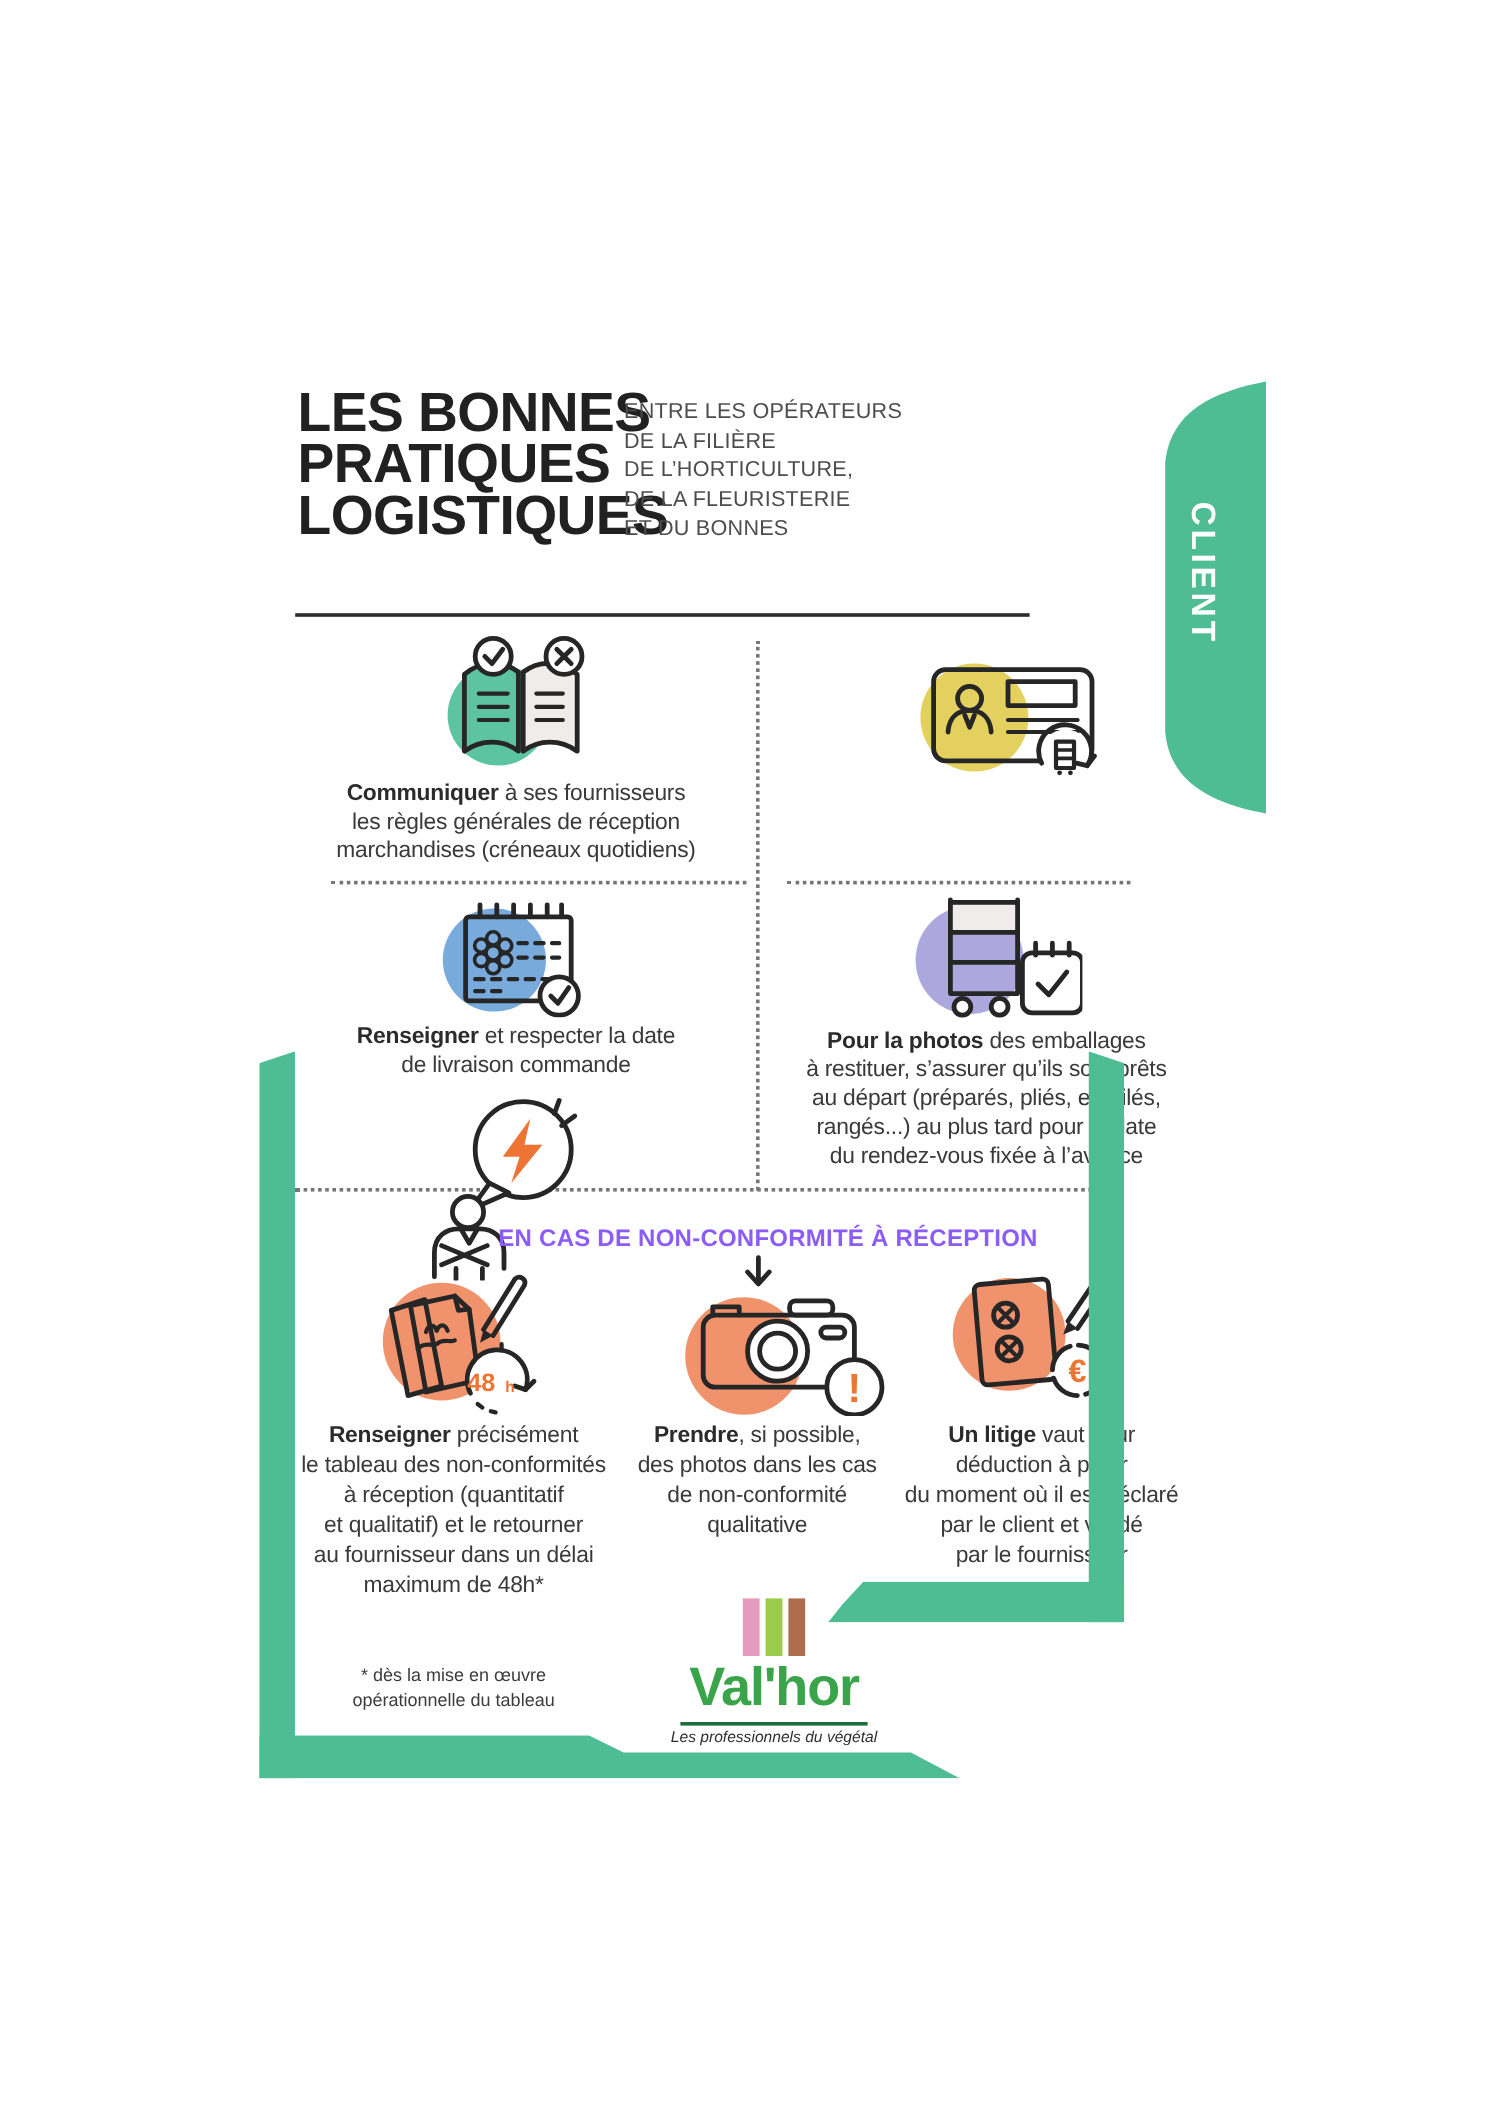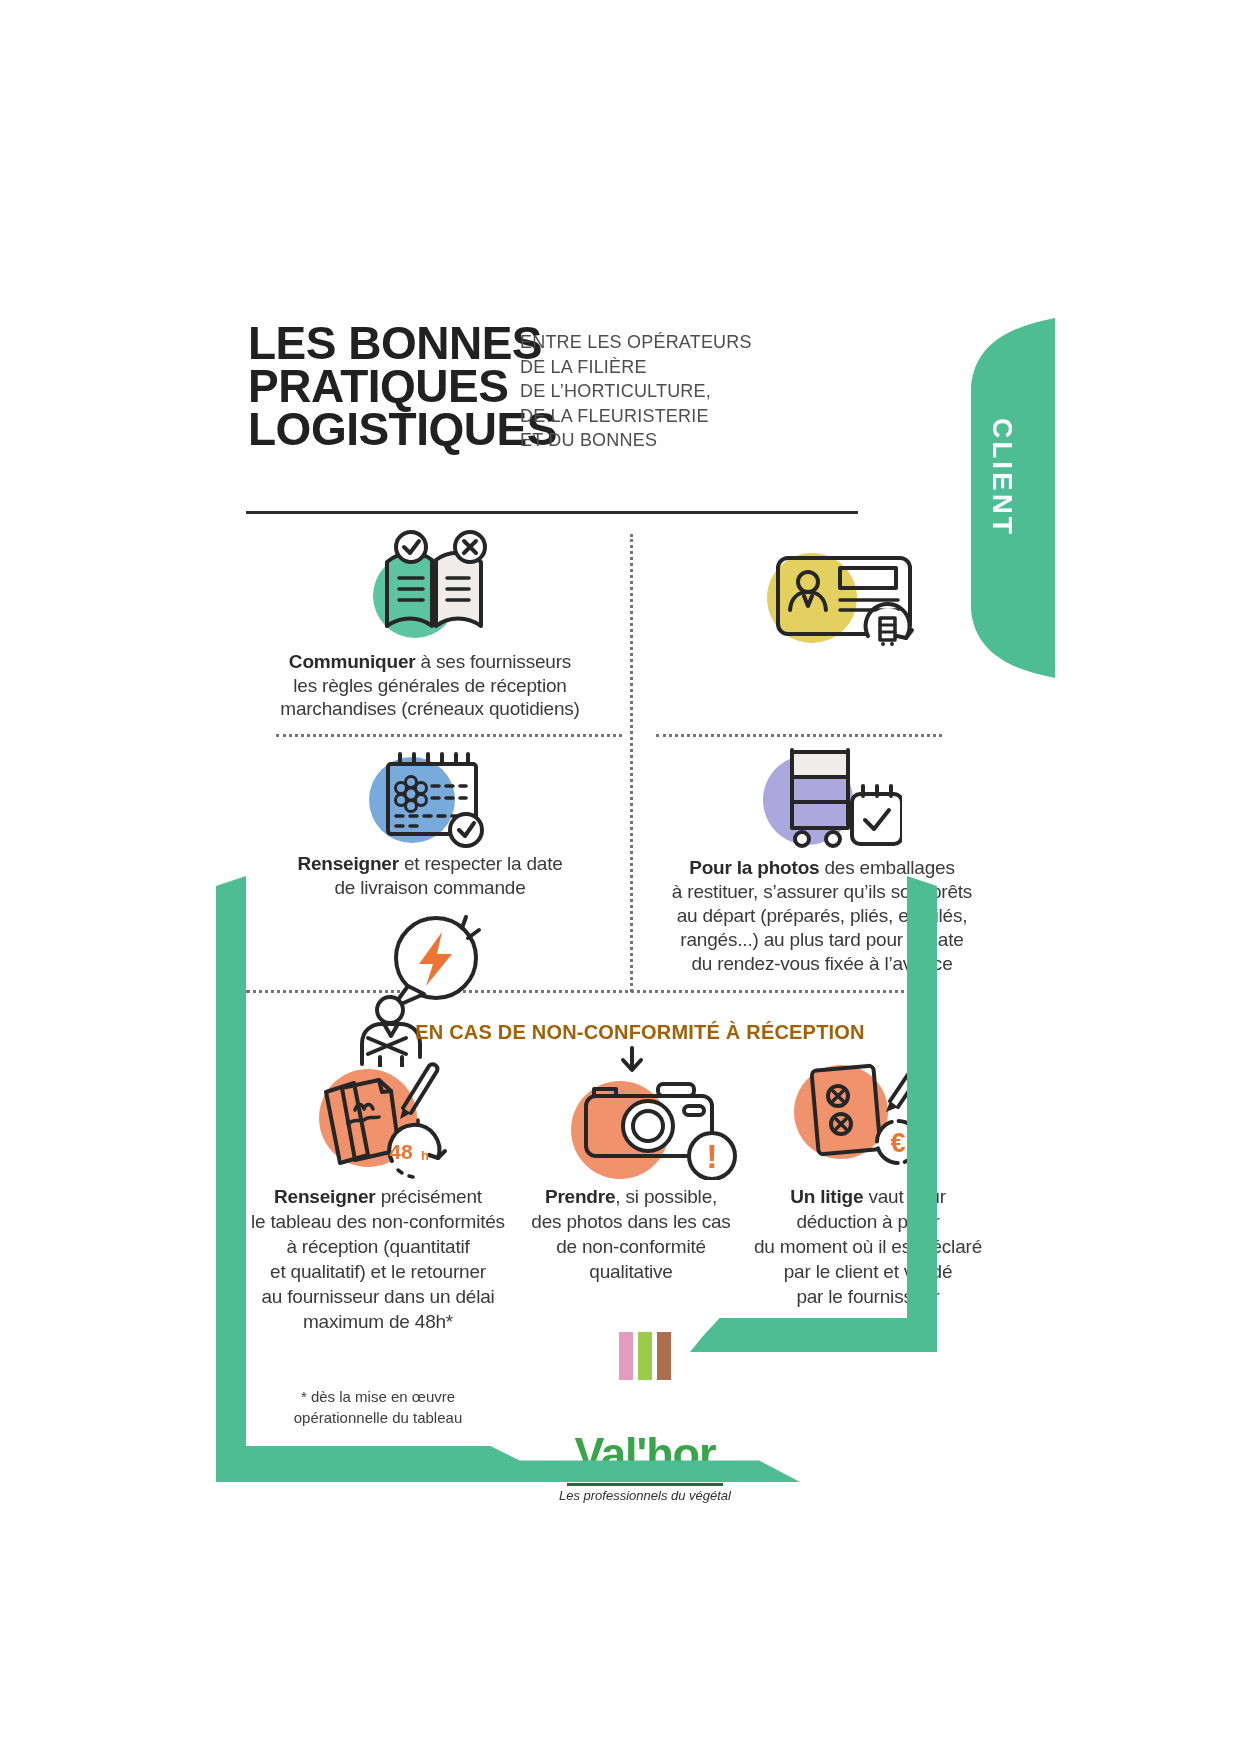--- a/index.html
+++ b/index.html
@@ -11,31 +11,31 @@
   .subtitle{font-size:18px;line-height:24.5px;color:#4d4d4d;letter-spacing:0.2px;}
   .rule{height:3px;background:#2d2d2d;}
   .dot-h{border-top:3px dotted #767676;height:0;}
   .dot-v{border-left:3px dotted #767676;width:0;}
   .txt{text-align:center;color:#3a3a3a;font-size:19px;line-height:23.5px;letter-spacing:-0.2px;}
   .txt b{color:#2b2b2b;}
   .txt .l1{display:block;text-align:center;}
   .txt .more{display:block;white-space:pre-line;}
   .lh24{line-height:24px;}
   .lh25{line-height:25px;}
-  .heading{text-align:center;font-size:20px;font-weight:800;color:#a16207;letter-spacing:0.2px;}
+  .heading{text-align:center;font-size:20px;font-weight:800;color:#8b5cf6;letter-spacing:0.2px;}
   .footnote{text-align:center;font-size:15px;font-weight:400;line-height:21px;color:#3c3c3c;}
   .frame{position:absolute;background:var(--green,#4EBD94);}
   .tab-label{writing-mode:vertical-rl;font-size:28px;font-weight:800;letter-spacing:3px;color:#ffffff;line-height:1;}
   .ic path,.ic circle,.ic rect,.ic polyline,.ic line{stroke:#262626;stroke-width:4;fill:none;
       stroke-linecap:round;stroke-linejoin:round;}
   .ic .nostroke{stroke:none;}
   .ic text{stroke:none;}
   .logo-bars{display:flex;justify-content:center;gap:5px;}
   .logo-bar{width:14px;height:48px;}
-  .logo-name{text-align:center;font-size:45px;font-weight:700;color:#3AA44B;letter-spacing:-1px;margin-top:48px;}
+  .logo-name{text-align:center;font-size:45px;font-weight:700;color:#3AA44B;letter-spacing:-1px;}
   .logo-rule{height:3px;background:#1E6B3C;width:156px;margin:3px auto 2px auto;}
   .logo-tagline{text-align:center;font-size:13px;font-style:italic;color:#2f2f2f;}
 </style>
 </head>
 <body>
 
 <div id="page">
 
   <div class="abs title pre" style="left:248px;top:322px;width:330px;">LES BONNES
 PRATIQUES

